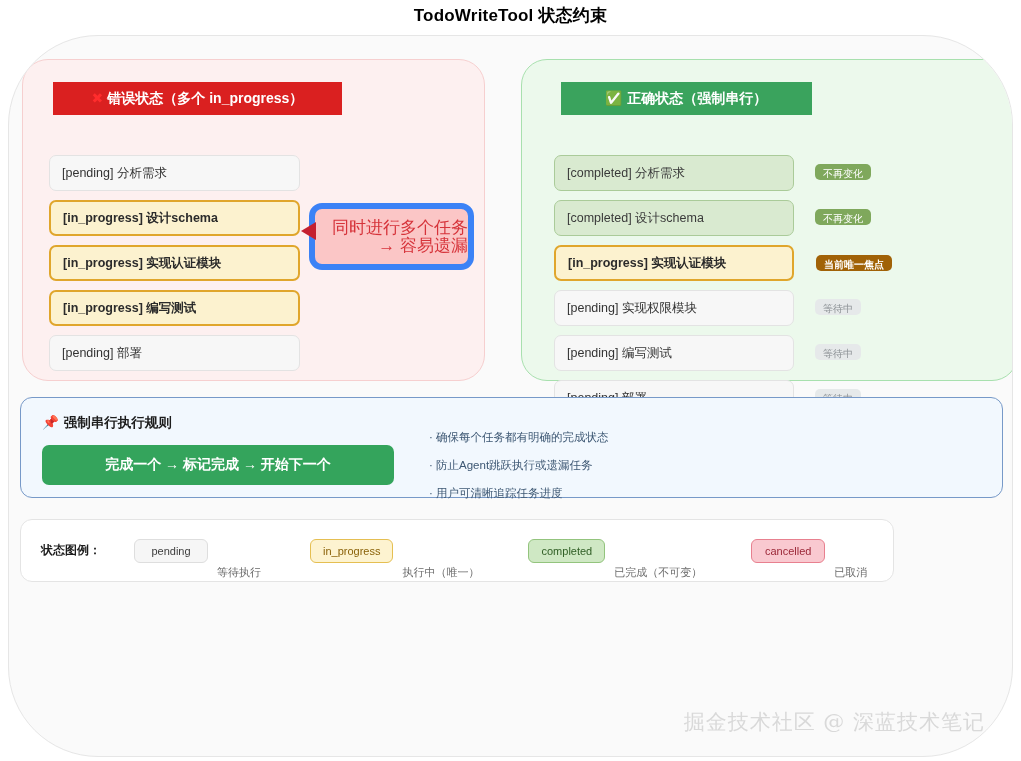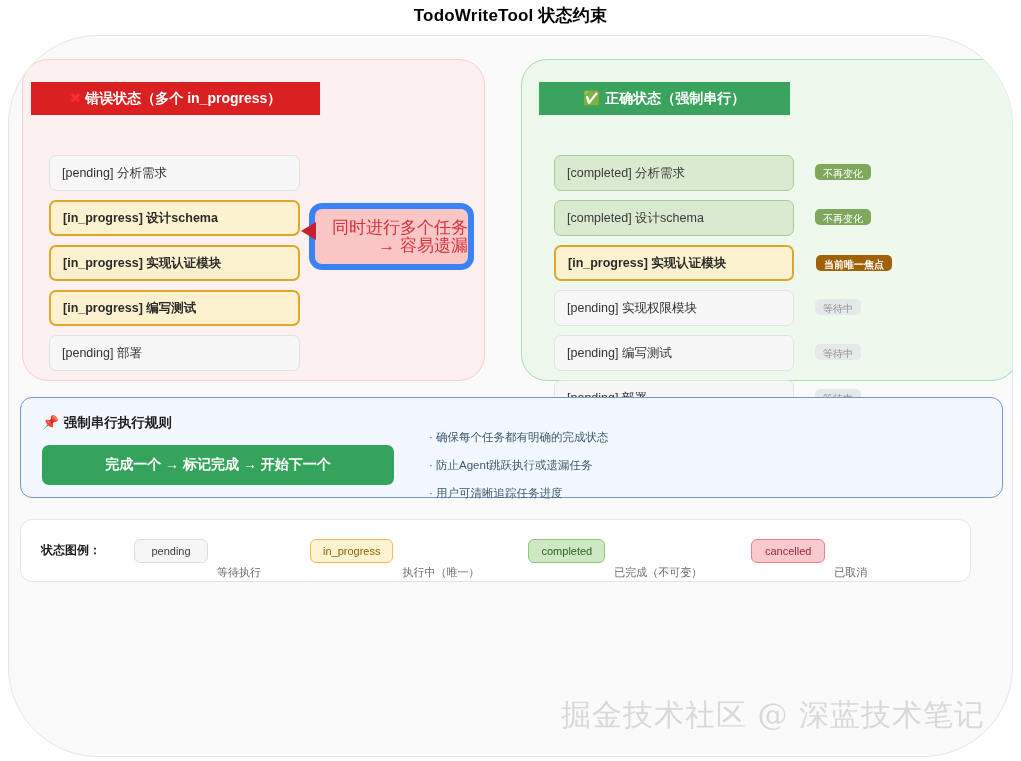--- a/index.html
+++ b/index.html
@@ -70,20 +70,21 @@
     top: 46px;
     height: 33px;
     line-height: 33px;
     color: #ffffff;
     font-size: 14px;
     font-weight: bold;
     text-align: center;
     box-sizing: border-box;
     padding: 0 14px;
     white-space: nowrap;
+    margin-left: 22px;
   }
   .panel-header.bad  { left: 22px;  width: 289px; background: #da2020; }
   .panel-header.good { left: 530px; width: 251px; background: #3aa35d; }
   .hdr-icon { margin-right: 4px; font-size: 14px; }
   .hdr-icon.x { color: #ff2d2d; }
 
   
   .task-list { position: absolute; }
   .task-list.bad  { left: 40px;  top: 119px; width: 251px; }
   .task-list.good { left: 545px; top: 119px; width: 240px; }
@@ -208,21 +209,21 @@
   .rules-points div {
     margin-bottom: 13px;
     white-space: nowrap;
   }
 
   
   .legend-box {
     position: absolute;
     left: 11px;
     top: 483px;
-    width: 951px;
+    width: 874px;
     height: 63px;
     background: #ffffff;
     border: 1px solid #e4e4e4;
     border-radius: 12px;
     box-sizing: border-box;
     display: flex;
     align-items: center;
     padding-left: 20px;
   }
   .legend-label {
@@ -252,21 +253,21 @@
   .chip-inprogress { background: #fdf3d0; border: 1px solid #e5bf52; color: #8a6209; }
   .chip-completed  { background: #cfe8c4; border: 1px solid #93c47d; color: #2f5d24; }
   .chip-cancelled  { background: #f9c9d0; border: 1px solid #e8808f; color: #9b2737; }
   .legend-desc { font-size: 11px; color: #6b6b6b; margin-top: 43px; }
 
   
   .watermark {
     position: absolute;
     right: 27px;
     bottom: 20px;
-    font-size: 30px;
+    font-size: 21px;
     color: #d9d9d9;
     font-family: "DejaVu Serif", serif;
     white-space: nowrap;
     letter-spacing: 1px;
   }
 </style>
 </head>
 <body>
 
 <div class="page-title">TodoWriteTool 状态约束</div>

